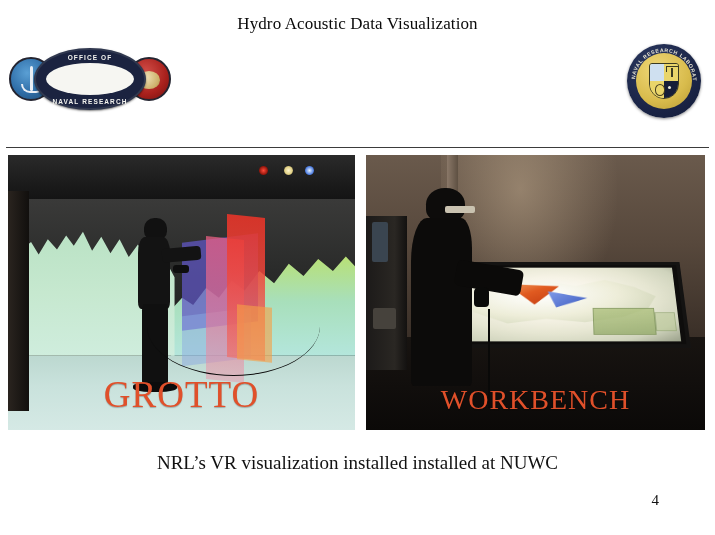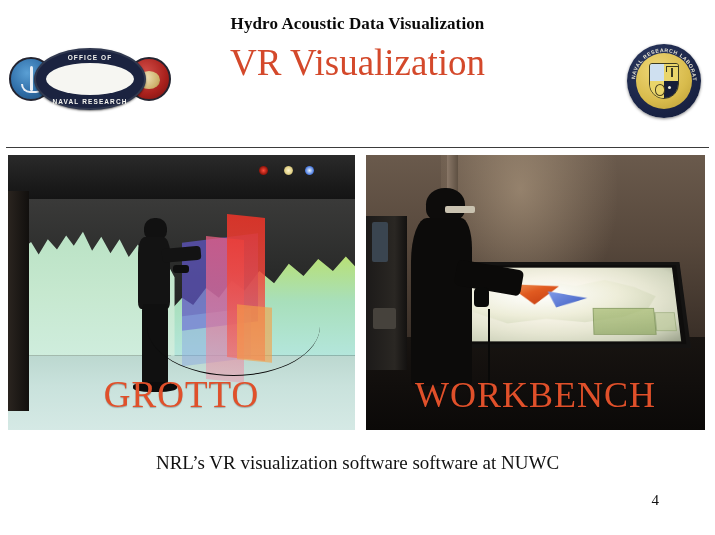--- a/index.html
+++ b/index.html
@@ -24,21 +24,21 @@
   }
 
   
   .subtitle-top {
     position: absolute;
     left: 0;
     top: 14px;
     width: 715px;
     text-align: center;
     font-family: "Liberation Serif", serif;
-    font-weight: bold;
+    font-weight: normal;
     font-size: 17px;
     color: #0a0a0a;
     letter-spacing: 0.1px;
   }
   .main-title {
     position: absolute;
     left: 150px;
     top: 42px;
     width: 415px;
     text-align: center;
@@ -252,21 +252,21 @@
     width: 100%;
     text-align: center;
     color: #e0502a;
     font-family: "Liberation Serif", serif;
     font-size: 37px;
     letter-spacing: 1px;
     z-index: 40;
     text-shadow: 0 1px 1px rgba(0,0,0,.25);
   }
   .caption-grotto { bottom: 14px; text-align: center; }
-  .caption-workbench { bottom: 14px; font-size: 36px; }
+  .caption-workbench { bottom: 14px; font-size: 28px; }
 
   
   .g-ceiling {
     position:absolute; left:0; top:0; width:100%; height:20%;
     background: linear-gradient(180deg, #2a2a2a 0%, #191919 60%, #101010 100%);
   }
   .g-backwall {
     position:absolute; left:0; top:16%; width:100%; height:58%;
     background: linear-gradient(180deg, #3a3a39 0%, #2a2b2a 45%, #1c1d1c 100%);
   }
@@ -508,21 +508,20 @@
   }
 </style>
 </head>
 <body>
 
 <div class="slide">
 
   <div class="subtitle-top">Hydro Acoustic Data Visualization</div>
 
   <div class="main-title">
-    <div>VR Visualization</div>
   </div>
 
   <div class="onr-logo">
     <div class="onr-circ left"></div>
     <div class="onr-circ right"></div>
     <div class="onr-oval">
       <div class="onr-oval-inner"></div>
       <div class="onr-top-text">OFFICE OF</div>
       <div class="onr-bot-text">NAVAL RESEARCH</div>
     </div>
@@ -608,17 +607,17 @@
       <div class="w-glasses"></div>
       <div class="w-body"></div>
       <div class="w-armw"></div>
     </div>
     <div class="w-wand"></div>
     <div class="w-cable2"></div>
 
     <div class="caption-overlay caption-workbench">WORKBENCH</div>
   </div>
 
-  <div class="bottom-note">NRL’s VR visualization software software at NUWC</div>
+  <div class="bottom-note">NRL’s VR visualization installed installed at NUWC</div>
 
   <div class="page-number">4</div>
 
 </div>
 
 </body></html>

